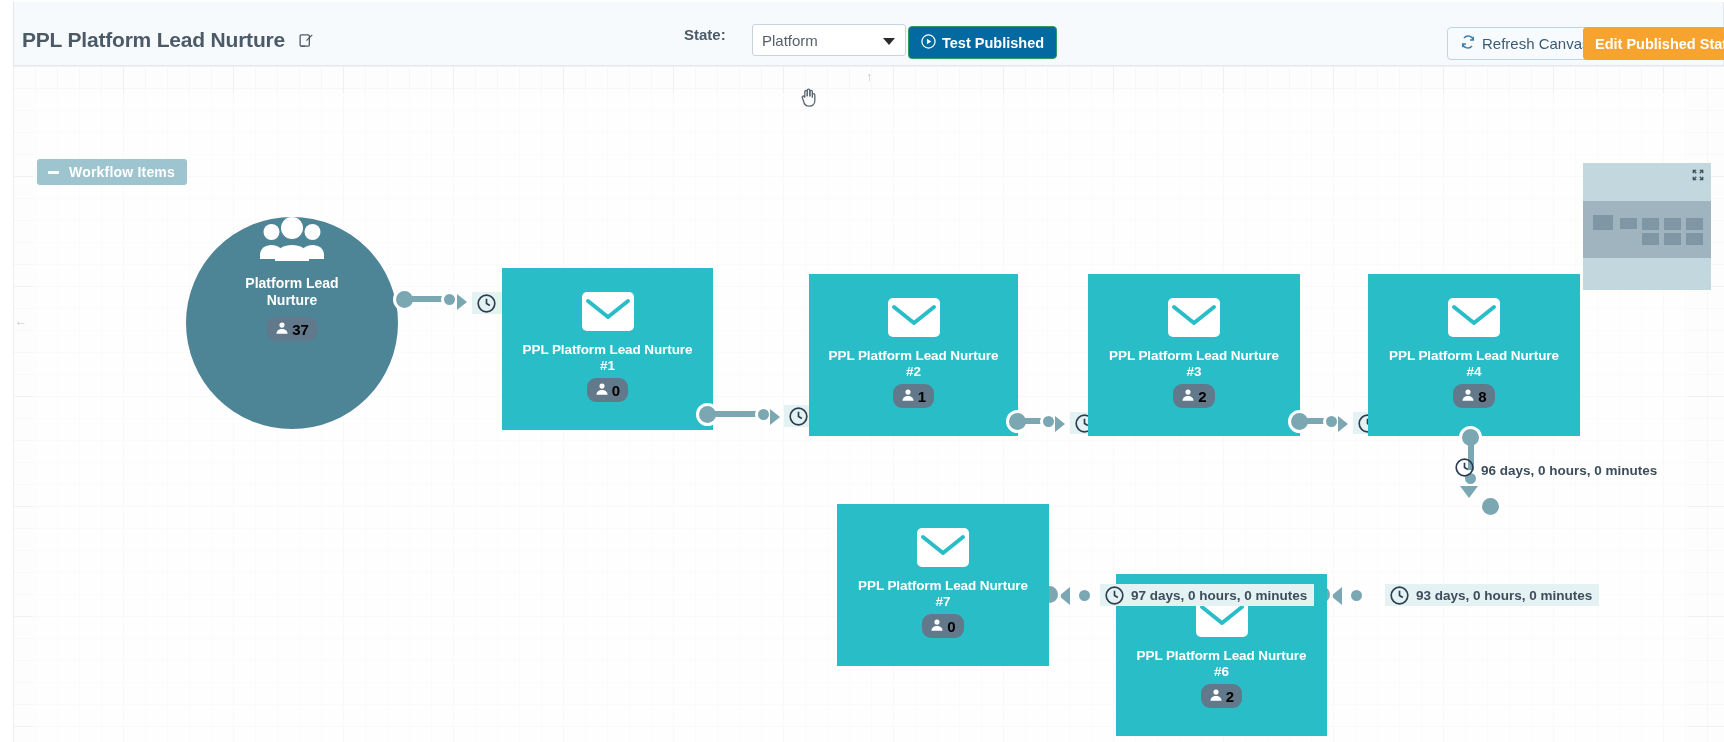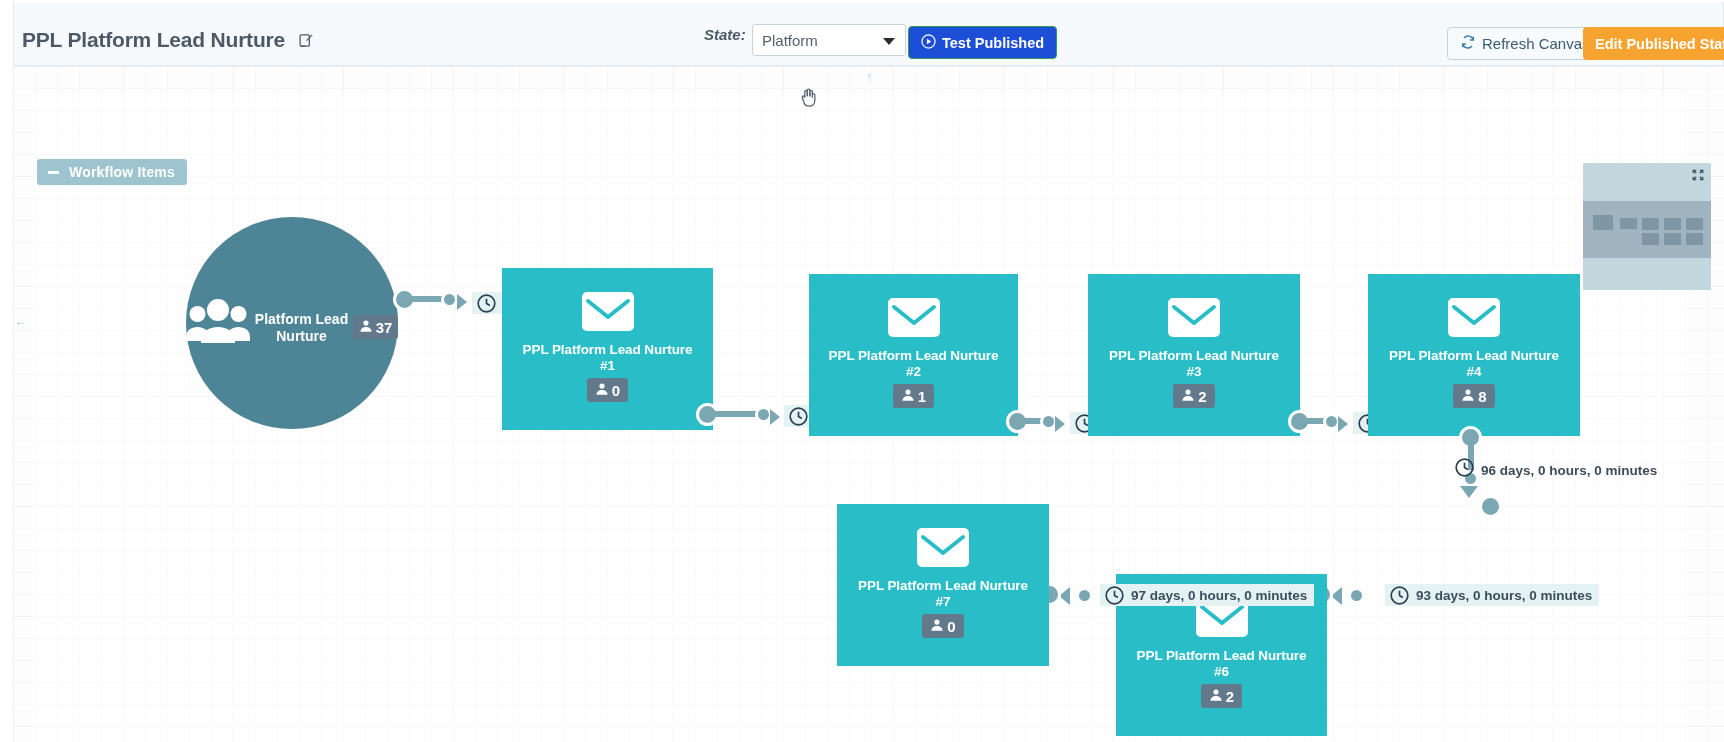--- a/index.html
+++ b/index.html
@@ -22,22 +22,22 @@
   .wf-title {
     position: absolute; left: 22px; top: 28px;
     font-size: 21px; font-weight: bold; color: #4c5a67;
     letter-spacing: -0.2px; white-space: nowrap;
   }
   .edit-pencil {
     display: inline-block; margin-left: 7px;
     vertical-align: -2px;
   }
   .state-wrap {
-    position: absolute; left: 704px; top: 26px;
-    display: flex; align-items: center; gap: 8px; font-style: italic;
+    position: absolute; left: 684px; top: 26px;
+    display: flex; align-items: center; gap: 8px;
   }
   .state-label { font-size: 15px; font-weight: bold; color: #4c5a67; }
   .state-select {
     width: 154px; height: 32px;
     border: 1px solid #c9d3dd; border-radius: 3px;
     background: #fff; position: relative;
     display: flex; align-items: center;
     padding-left: 9px;
     font-size: 15px; color: #56606b;
   }
@@ -49,21 +49,21 @@
     border-top: 7px solid #2b2b2b;
   }
   .btn {
     height: 32px; border-radius: 4px;
     display: inline-flex; align-items: center; gap: 6px;
     font-size: 14.5px; font-weight: bold;
     padding: 0 12px; white-space: nowrap; cursor: pointer;
   }
   .btn-test {
     position: absolute; left: 908px; top: 26px;
-    background: #1d4ed8; color: #fff; border: 1px solid #349a5a;
+    background: #0369a1; color: #fff; border: 1px solid #349a5a;
     height: 33px;
   }
   .btn-refresh {
     position: absolute; left: 1447px; top: 27px;
     background: #f7fbfd; color: #3c5a73; border: 1px solid #bcd6e6;
     font-weight: normal; height: 33px; font-size: 15px;
   }
   .btn-edit {
     position: absolute; left: 1583px; top: 27px;
     background: #f6a330; color: #fff; border: none;
@@ -129,38 +129,38 @@
   .node {
     position: absolute;
     background: #29bdc8;
     display: flex; flex-direction: column; align-items: center;
     color: #ffffff;
   }
   .node-start {
     position: absolute;
     background: #4d8496;
     border-radius: 50%;
-    display: flex; flex-direction: row; align-items: center;
+    display: flex; flex-direction: column; align-items: center;
     color: #ffffff;
   }
   .node-env {
     margin-top: 24px;
   }
   .node-title {
     font-size: 13.5px; font-weight: bold; text-align: center;
     line-height: 16px; margin-top: 7px;
     letter-spacing: -0.1px;
   }
   .node-num {
     font-size: 13.5px; font-weight: bold; text-align: center;
     line-height: 16px;
   }
   .badge {
-    background: #62798b; color: #ffffff;
-    border-radius: 3px;
+    background: #62798b; color: #000000;
+    border-radius: 9px;
     height: 24px; min-width: 40px;
     display: inline-flex; align-items: center; justify-content: center;
     gap: 3px; padding: 0 8px;
     font-size: 15px; font-weight: bold;
     margin-top: 4px;
   }
   .badge-start { margin-top: 8px; }
   .start-title {
     font-size: 14px; font-weight: bold; text-align: center;
     line-height: 17px; margin-top: 10px; width: 120px;

